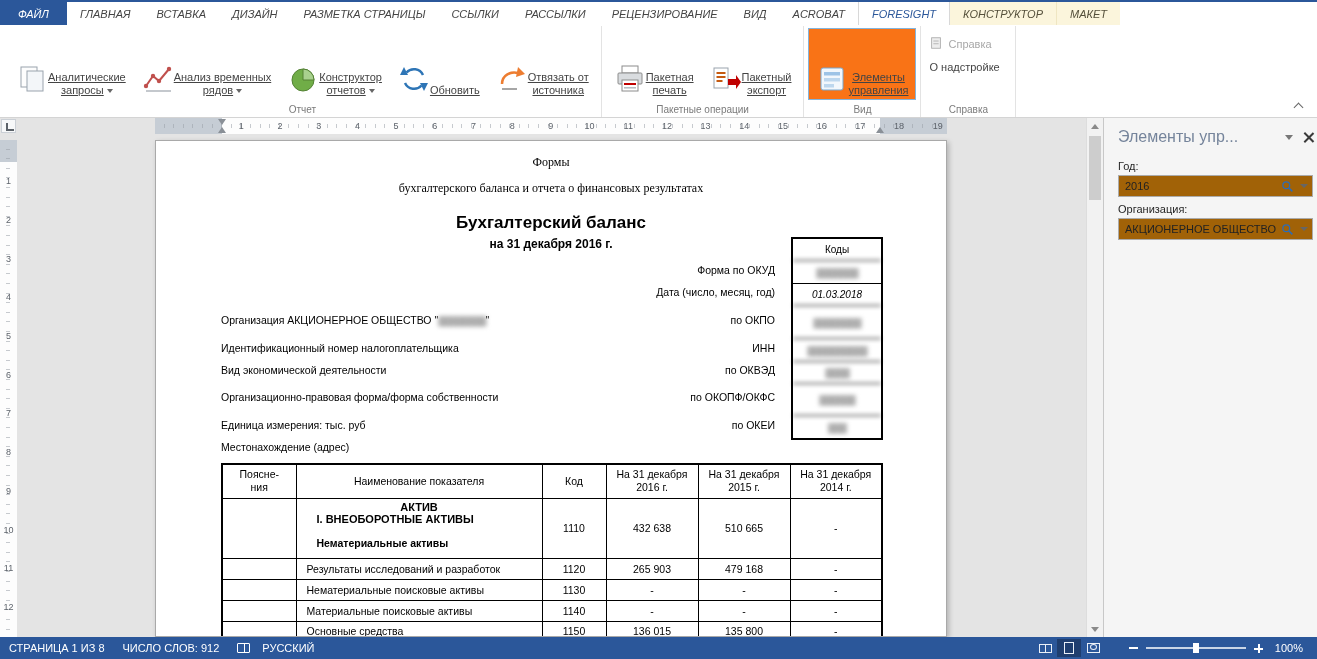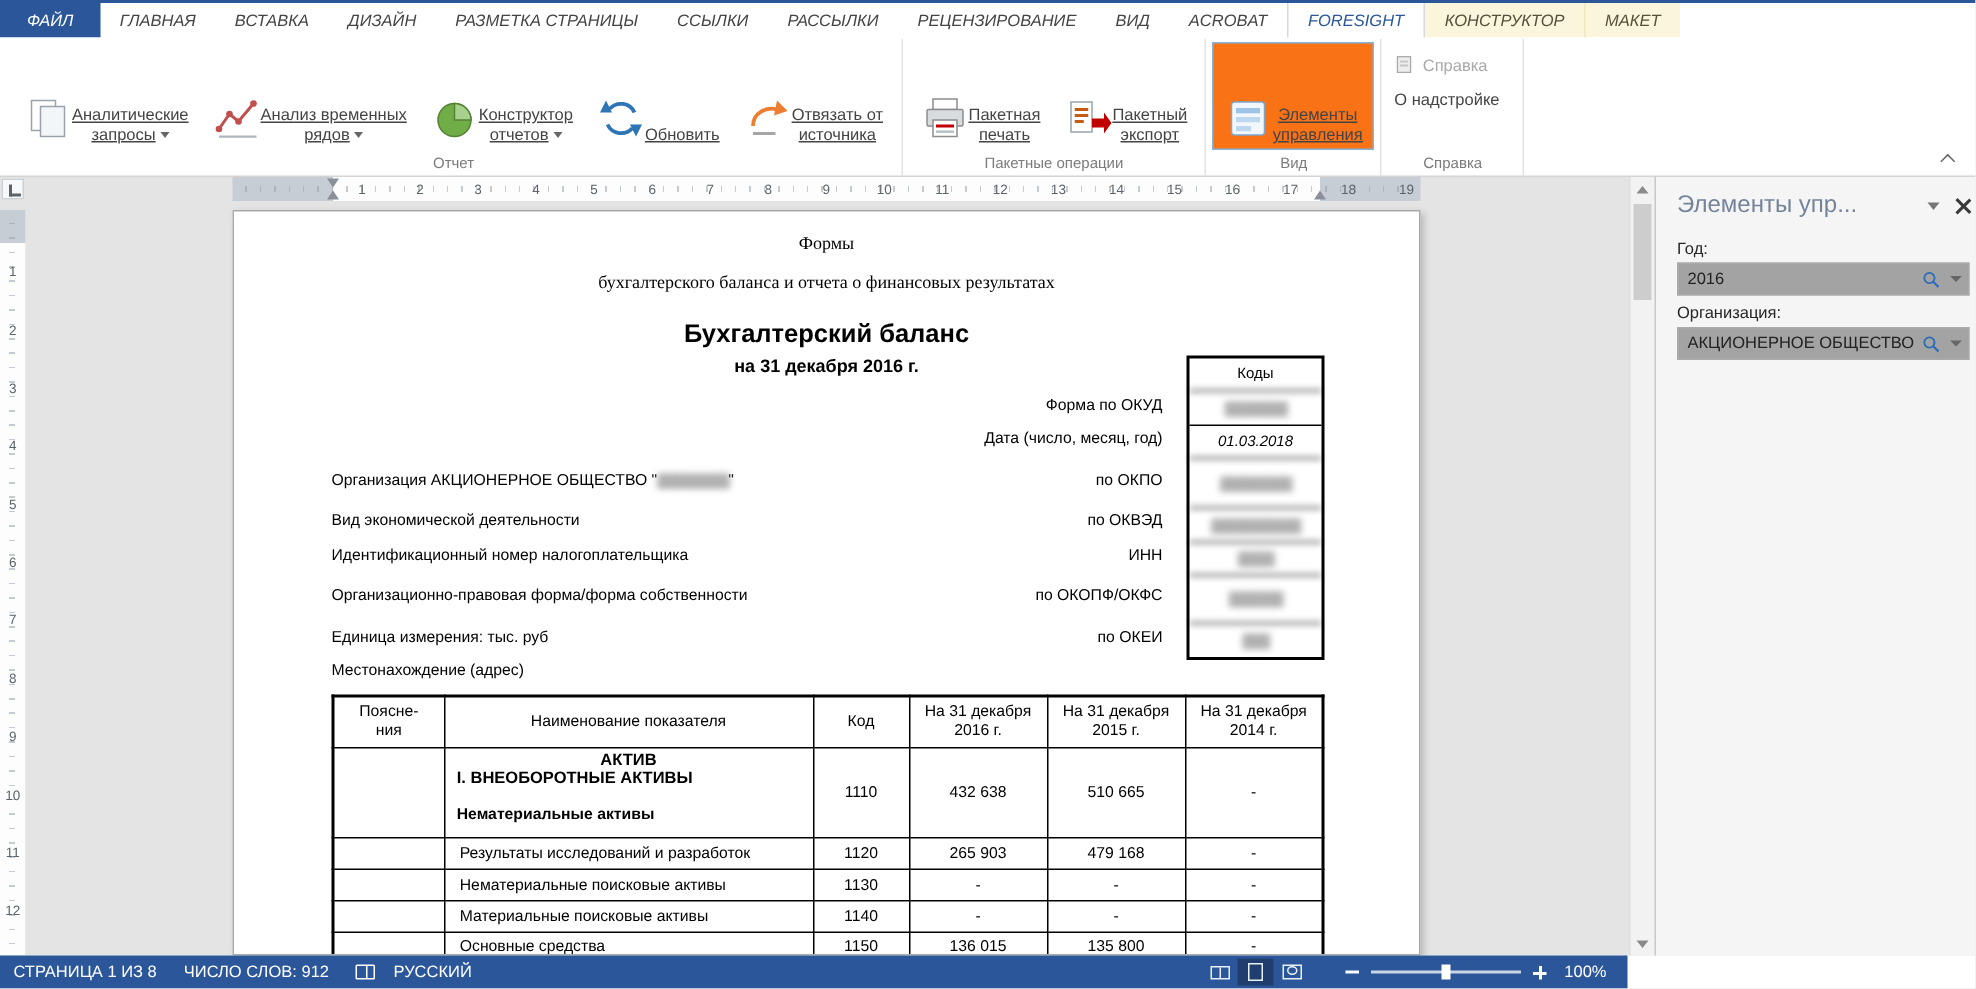--- a/index.html
+++ b/index.html
@@ -89,21 +89,21 @@
   .h21{height:21px}.h22{height:22px}.h23{height:23px}.h32{height:32px}.h33{height:33px}
   .masked { color:#9E9E9E; filter:blur(2px); letter-spacing:-1px; font-size:9.5px; }
   .addr { height:22px; }
 
   .main-table { position:absolute; top:322px; left:65px; border-collapse:collapse; border:2px solid #000;
     font-size:10.5px; table-layout:fixed; width:660px; }
   .main-table th, .main-table td { border:1px solid #000; padding:1px 3px; font-weight:normal; }
   .main-table th { text-align:center; white-space:pre-line; height:34px; line-height:13px; }
   .main-table td { height:21px; text-align:center; vertical-align:middle; }
   .main-table td.name { text-align:left; padding-left:10px; }
-  .r1-cell { height:60px !important; vertical-align:top !important; text-align:left !important; padding:2px 8px !important; }
+  .r1-cell { height:60px !important; vertical-align:top !important; text-align:left !important; padding:2px 20px !important; }
   .r1-l1 { text-align:center; font-weight:bold; font-size:11px; }
   .r1-l2 { font-weight:bold; font-size:11px; }
   .r1-l3 { font-weight:bold; font-size:10.5px; margin-top:12px; }
 
   
   .vscroll { position:absolute; left:1086px; top:0; width:17px; height:519px; background:#F2F2F2;
     border-left:1px solid #DDD; }
   .sb-btn { position:absolute; left:0; width:16px; height:16px; display:flex; align-items:center; justify-content:center; }
   .sb-btn.up { top:0; } .sb-btn.down { bottom:0; }
   .tri-up { width:0; height:0; border-left:4px solid transparent; border-right:4px solid transparent; border-bottom:5px solid #8A8A8A; }
@@ -114,30 +114,30 @@
   .panel { position:absolute; left:1103px; top:0; width:224px; height:519px; background:#F5F5F5;
     border-left:1px solid #C8C8C8; }
   .panel-header { display:flex; align-items:center; padding:10px 12px 8px 14px; }
   .panel-title { font-size:16px; color:#75849B; white-space:nowrap; overflow:hidden; flex:1; }
   .panel-menu-arrow { width:0; height:0; border-left:4px solid transparent; border-right:4px solid transparent;
     border-top:5px solid #777; margin:0 10px 0 4px; }
   .panel-close { position:relative; width:12px; height:12px; }
   .panel-close::before, .panel-close::after { content:""; position:absolute; left:5px; top:0; width:1.5px; height:13px; background:#3A3A3A; }
   .panel-close::before { transform:rotate(45deg); } .panel-close::after { transform:rotate(-45deg); }
   .plabel { font-size:11px; color:#262626; margin:6px 14px 3px 14px; }
-  .pinput { margin:0 14px; height:22px; background:#a3a3a3; border:1px solid #ABABAB; display:flex;
+  .pinput { margin:0 14px; height:22px; background:#a16207; border:1px solid #ABABAB; display:flex;
     align-items:center; padding-left:6px; font-size:11px; color:#222; }
   .pinput-text { flex:1; white-space:nowrap; overflow:hidden; }
   .pinput-icon { width:18px; display:flex; align-items:center; justify-content:center; }
   .pinput-arrow { width:16px; display:flex; align-items:center; justify-content:center; }
   .pinput-arrow::after { content:""; width:0; height:0; border-left:4px solid transparent;
     border-right:4px solid transparent; border-top:4px solid #666; }
 
   
-  .statusbar { position:absolute; left:0; top:637px; width:1085px; height:22px; background:#2B579A;
+  .statusbar { position:absolute; left:0; top:637px; width:1317px; height:22px; background:#2B579A;
     color:#fff; font-size:11px; display:flex; align-items:center; }
   .sitem { padding:0 9px; line-height:22px; white-space:nowrap; }
   .status-book { width:13px; height:10px; border:1px solid #fff; border-radius:1px; position:relative; margin:0 3px 0 9px; }
   .status-book::after { content:""; position:absolute; left:50%; top:0; bottom:0; width:1px; background:#fff; }
   .status-right { margin-left:auto; display:flex; align-items:center; }
   .vm { width:24px; height:18px; display:flex; align-items:center; justify-content:center; }
   .vm.active { background:rgba(0,0,0,.28); }
   .ic-book { width:13px; height:9px; border:1px solid #EAF0F8; position:relative; }
   .ic-book::after { content:""; position:absolute; left:50%; top:0; bottom:0; width:1px; background:#EAF0F8; }
   .ic-page { width:10px; height:12px; border:1px solid #EAF0F8; }
@@ -376,27 +376,27 @@
             <div class="info-row h23">
                 <span class="ilabel">Форма по ОКУД</span>
               </div>
             <div class="info-row h22">
                 <span class="ilabel">Дата (число, месяц, год)</span>
               </div>
             <div class="info-row h33">
               <span class="ileft"><span>Организация АКЦИОНЕРНОЕ ОБЩЕСТВО "</span><span class="masked">▓▓▓▓▓▓▓▓</span><span>"</span></span>
               <span class="ilabel">по ОКПО</span>
             </div>
+            <div class="info-row h23">
+                <span class="ileft">Идентификационный номер налогоплательщика</span>
+                <span class="ilabel">ИНН</span>
+              </div>
             <div class="info-row h22">
                 <span class="ileft">Вид экономической деятельности</span>
                 <span class="ilabel">по ОКВЭД</span>
-              </div>
-            <div class="info-row h23">
-                <span class="ileft">Идентификационный номер налогоплательщика</span>
-                <span class="ilabel">ИНН</span>
               </div>
             <div class="info-row h32">
                 <span class="ileft">Организационно-правовая форма/форма собственности</span>
                 <span class="ilabel">по ОКОПФ/ОКФС</span>
               </div>
             <div class="info-row h23">
                 <span class="ileft">Единица измерения: тыс. руб</span>
                 <span class="ilabel">по ОКЕИ</span>
               </div>
           </div>

